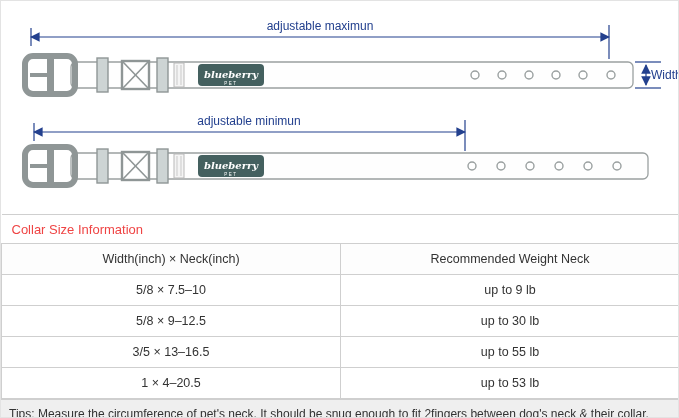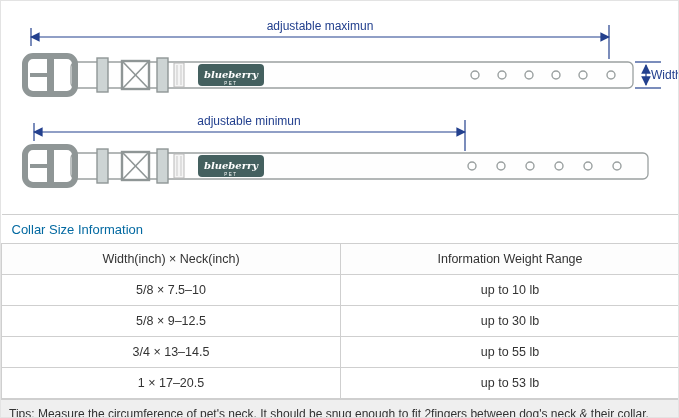--- a/index.html
+++ b/index.html
@@ -15,21 +15,21 @@
   .logo-pet{font-family:"Liberation Sans", sans-serif;letter-spacing:1.5px;}
 
   table.size-table{
     width:679px;border-collapse:collapse;table-layout:fixed;
     font-size:12.5px;color:#333;
   }
   table.size-table td, table.size-table th{
     border:1px solid #cfcfcf;font-weight:normal;
   }
   tr.title-row td{
-    height:26px;padding-left:10px;text-align:left;font-size:13px;color:#0369a1;
+    height:26px;padding-left:10px;text-align:left;font-size:13px;color:#ef4444;
     border-left:none;border-right:none;
   }
   tr.head-row th{height:28px;text-align:center;background:#fdfdfd;}
   tr.head-row th:first-child{width:330px;}
   tr.data-row td{height:28px;text-align:center;background:#fff;}
   td.col-size{width:330px;margin-left:45px;}
   .tips{
     width:679px;box-sizing:border-box;height:28px;line-height:28px;
     background:#efefef;border-top:1px solid #cfcfcf;border-bottom:1px solid #cfcfcf;
     padding-left:8px;font-size:12px;color:#333;white-space:nowrap;overflow:hidden;
@@ -147,36 +147,36 @@
     </svg>
   </div>
 
   <table class="size-table">
     <tbody>
         <tr class="title-row">
       <td colspan="2">Collar Size Information</td>
     </tr>
     <tr class="head-row">
       <th>Width(inch)  ×  Neck(inch)</th>
-      <th>Information Weight Range</th>
+      <th>Recommended Weight Neck</th>
     </tr>
     <tr class="data-row">
       <td class="col-size">5/8 × 7.5–10</td>
-      <td>up to 10 lb</td>
+      <td>up to 9 lb</td>
     </tr>
     <tr class="data-row">
       <td class="col-size">5/8 × 9–12.5</td>
       <td>up to 30 lb</td>
     </tr>
     <tr class="data-row">
-      <td class="col-size">3/4 × 13–14.5</td>
+      <td class="col-size">3/5 × 13–16.5</td>
       <td>up to 55 lb</td>
     </tr>
     <tr class="data-row">
-      <td class="col-size">1 × 17–20.5</td>
+      <td class="col-size">1 × 4–20.5</td>
       <td>up to 53 lb</td>
     </tr>
   </tbody>
     </table>
 
   <div class="tips">Tips: Measure the circumference of pet's neck. It should be snug enough to fit 2fingers between dog's neck &amp; their collar.</div>
 
 </div>
 
 </body></html>

